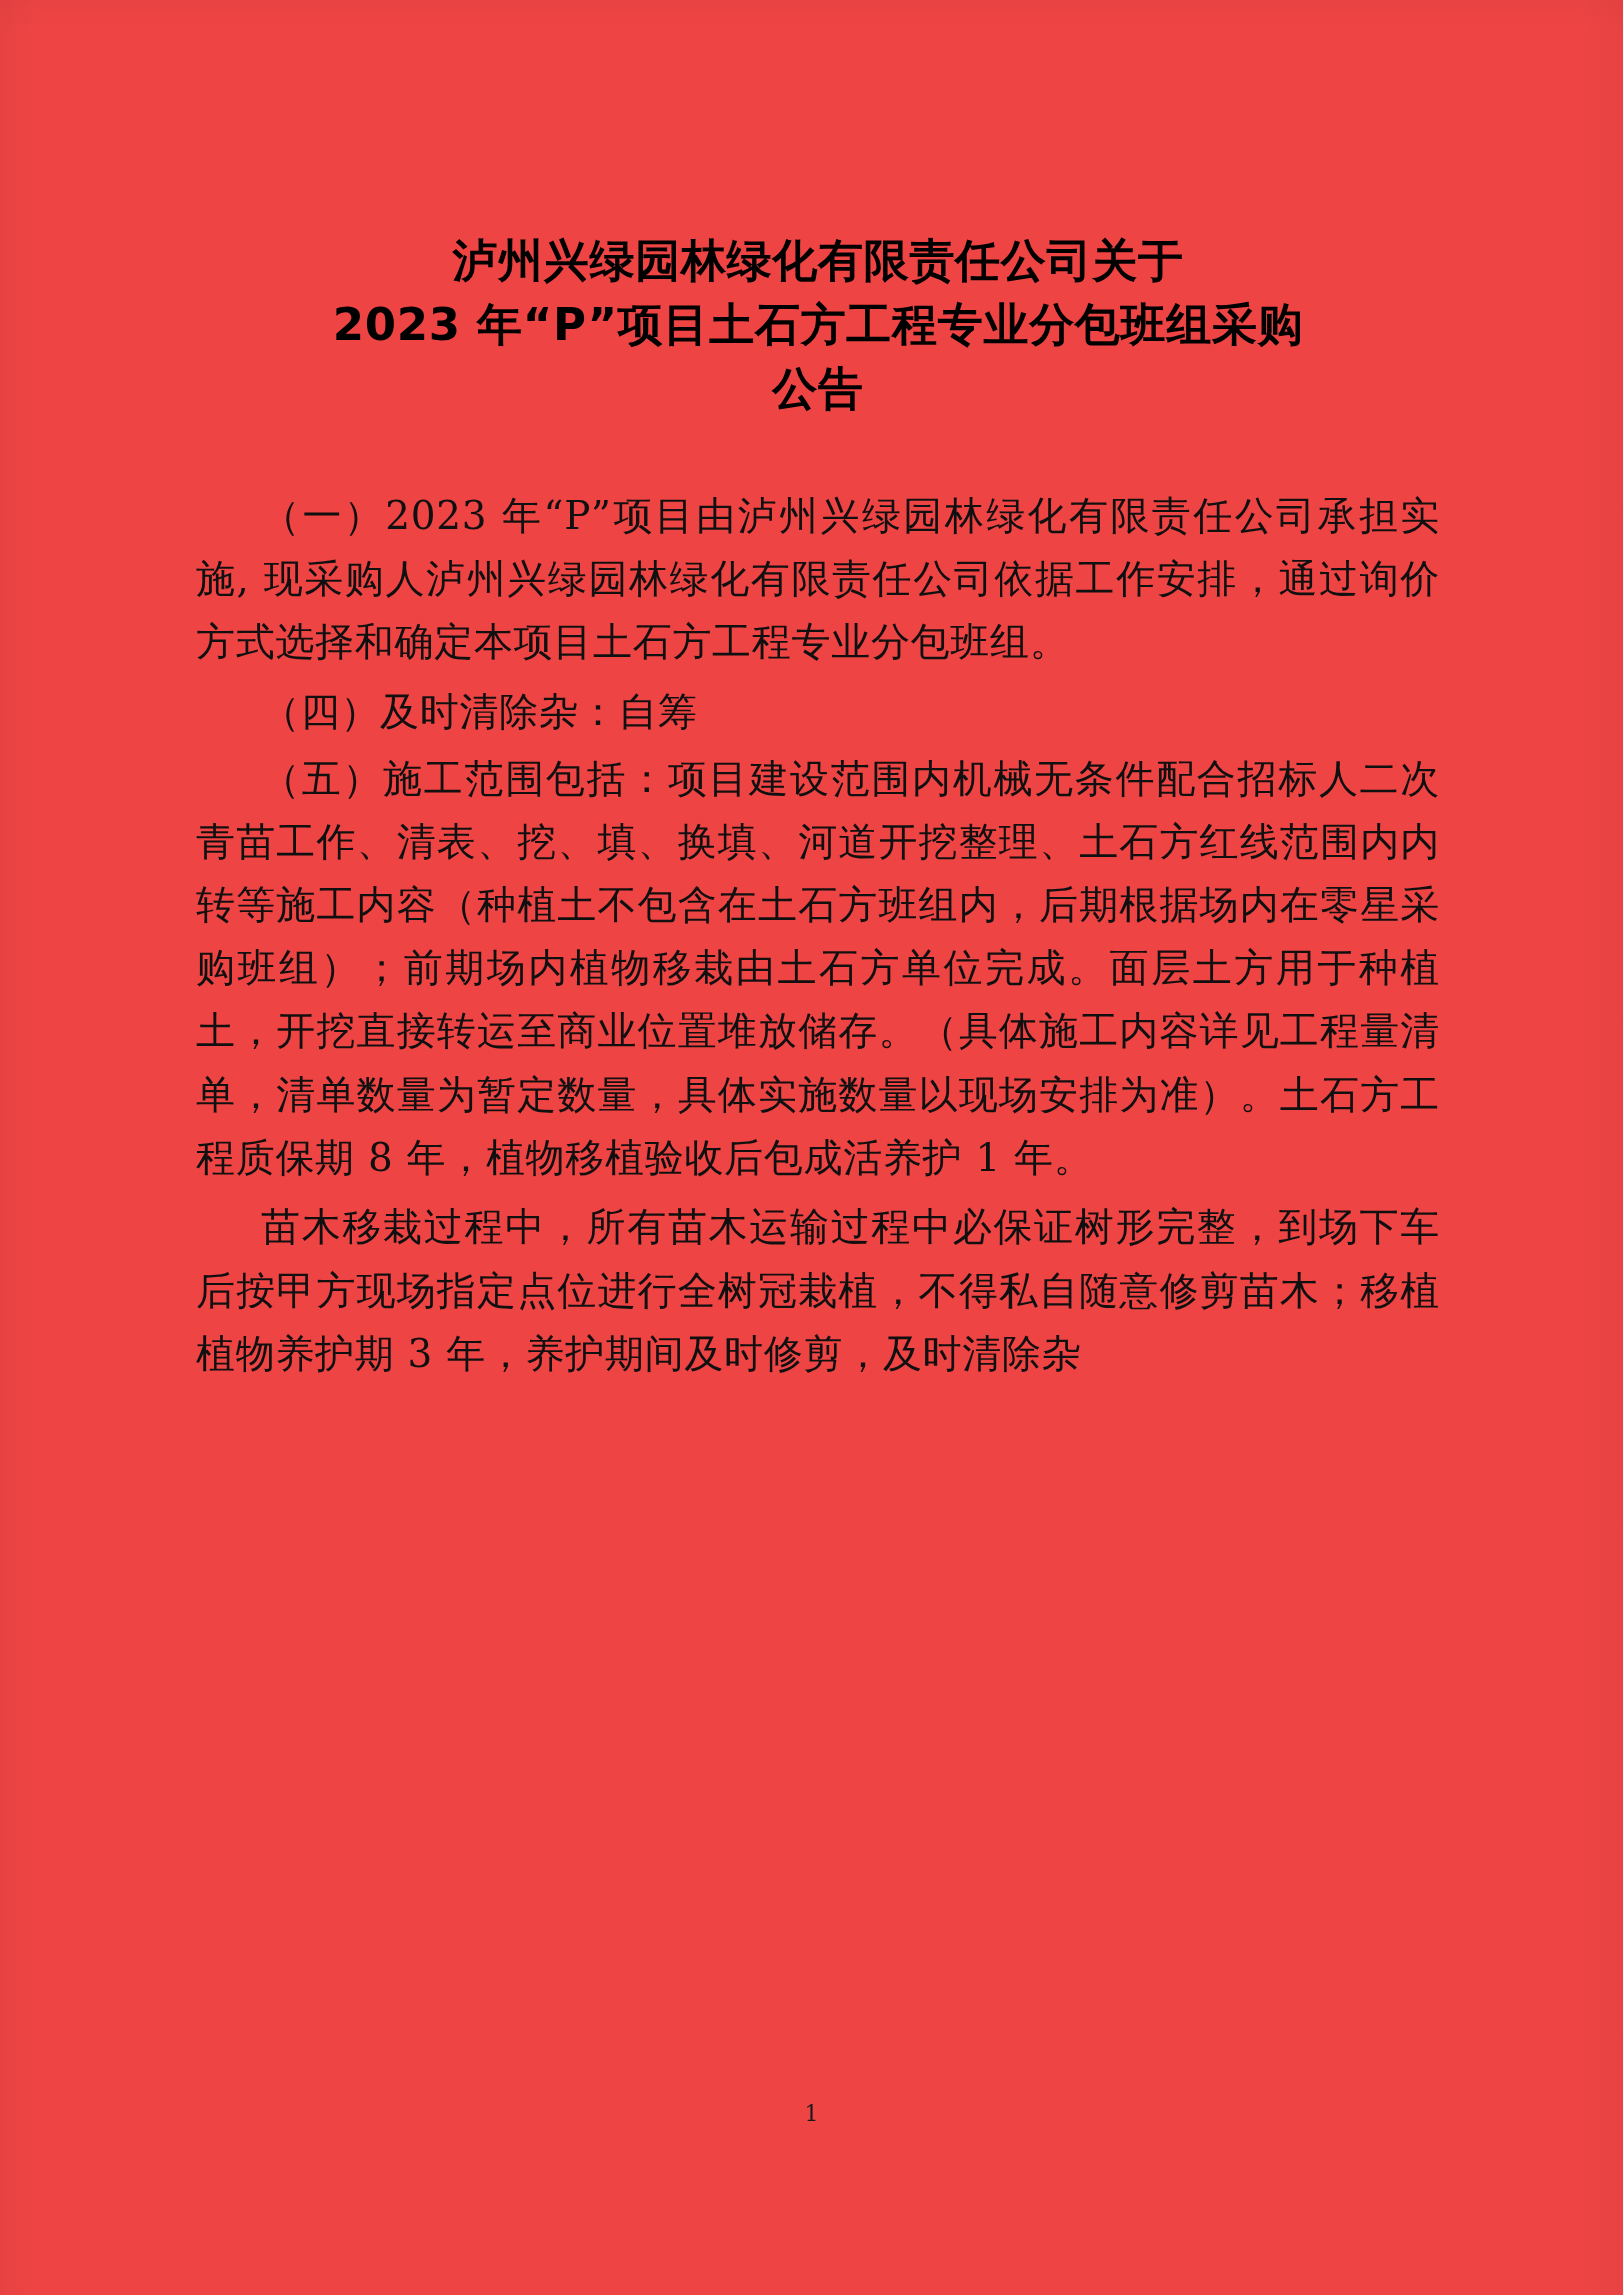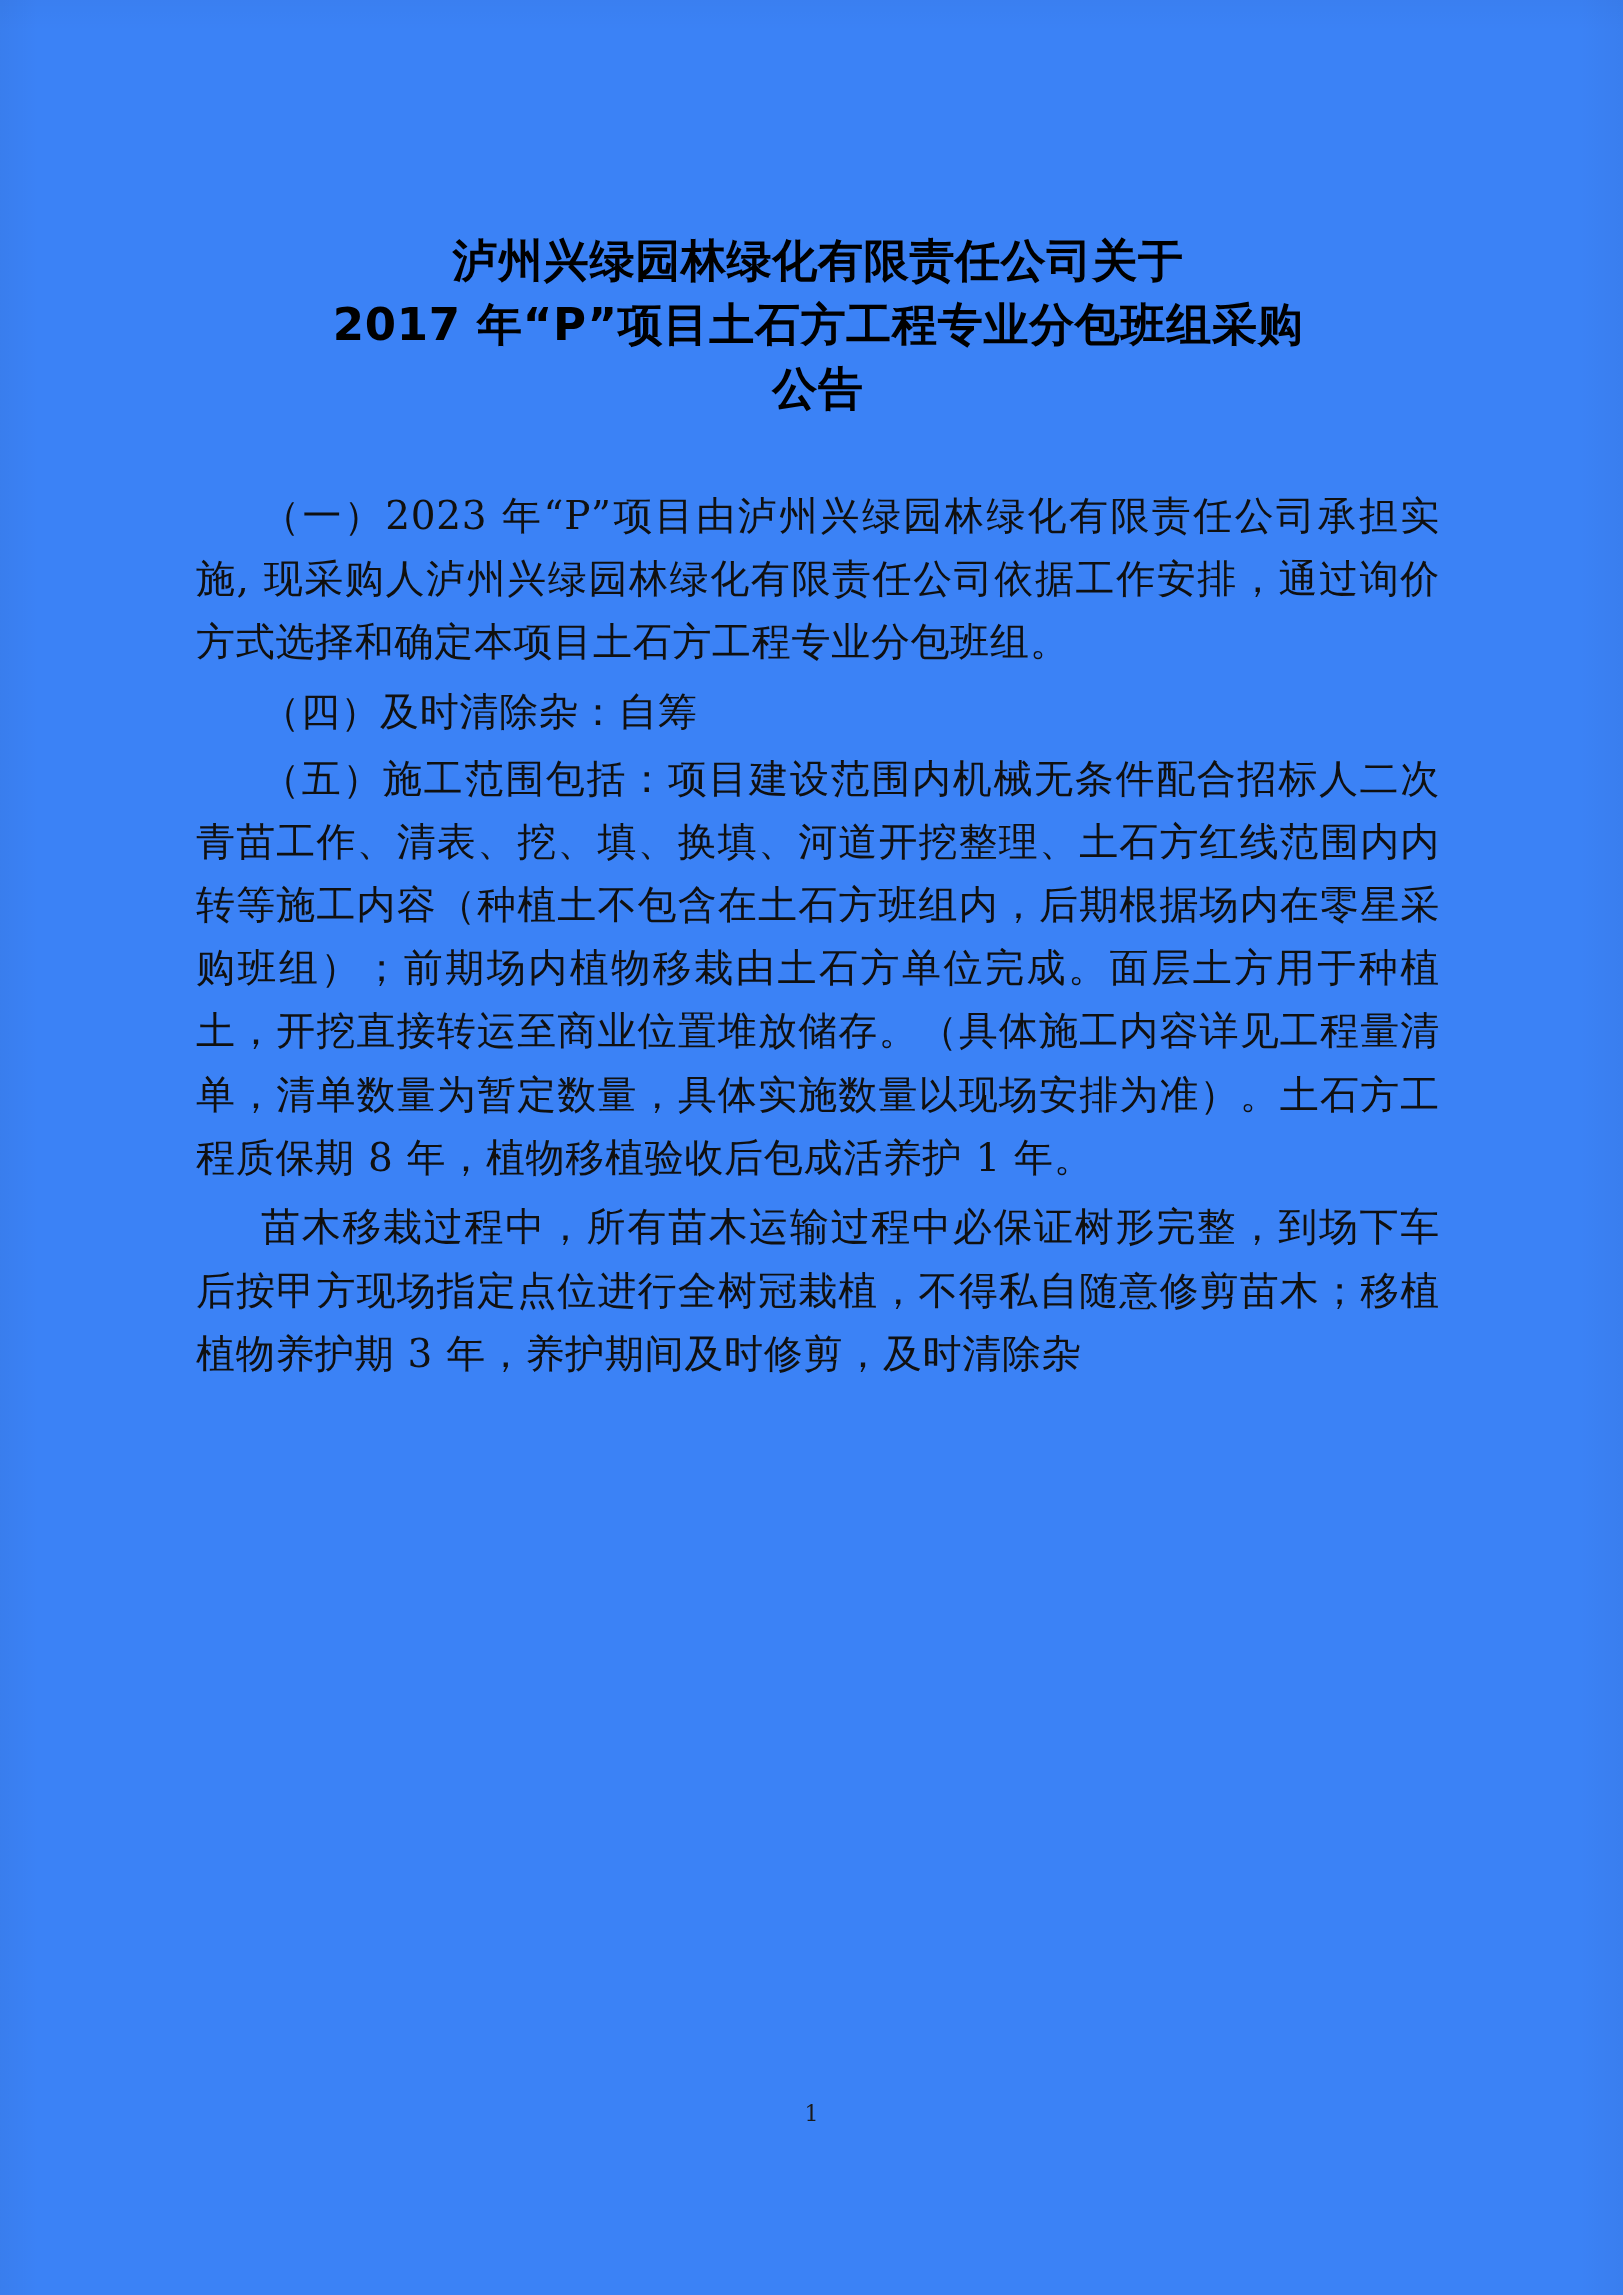--- a/index.html
+++ b/index.html
@@ -8,21 +8,21 @@
     background: #ffffff;
   }
   body {
     font-family: "DejaVu Serif", "Liberation Serif", serif;
     color: #141414;
   }
   .page {
     position: relative;
     width: 1623px;
     height: 2295px;
-    background: #3b82f6;
+    background: #ef4444;
     box-sizing: border-box;
     overflow: hidden;
   }
   
   .page::before {
     content: "";
     position: absolute;
     inset: 0;
     background:
       linear-gradient(to right, rgba(0,0,0,0.035) 0px, rgba(0,0,0,0.0) 39px),
@@ -84,21 +84,21 @@
   }
 </style>
 </head>
 <body>
 
 <div class="page">
   <div class="content">
 
     <div class="doc-title">
       <span class="line">泸州兴绿园林绿化有限责任公司关于</span>
-      <span class="line">2017 年“P”项目土石方工程专业分包班组采购</span>
+      <span class="line">2023 年“P”项目土石方工程专业分包班组采购</span>
       <span class="line">公告</span>
     </div>
 
 
     <p class="para">（一）2023 年“P”项目由泸州兴绿园林绿化有限责任公司承担实施, 现采购人泸州兴绿园林绿化有限责任公司依据工作安排，通过询价方式选择和确定本项目土石方工程专业分包班组。</p>
     <p class="para tight">（四）及时清除杂：自筹</p>
     <p class="para">（五）施工范围包括：项目建设范围内机械无条件配合招标人二次青苗工作、清表、挖、填、换填、河道开挖整理、土石方红线范围内内转等施工内容（种植土不包含在土石方班组内，后期根据场内在零星采购班组）；前期场内植物移栽由土石方单位完成。面层土方用于种植土，开挖直接转运至商业位置堆放储存。（具体施工内容详见工程量清单，清单数量为暂定数量，具体实施数量以现场安排为准）。土石方工程质保期 8 年，植物移植验收后包成活养护 1 年。</p>
     <p class="para">苗木移栽过程中，所有苗木运输过程中必保证树形完整，到场下车后按甲方现场指定点位进行全树冠栽植，不得私自随意修剪苗木；移植植物养护期 3 年，养护期间及时修剪，及时清除杂</p>
 
   </div>

